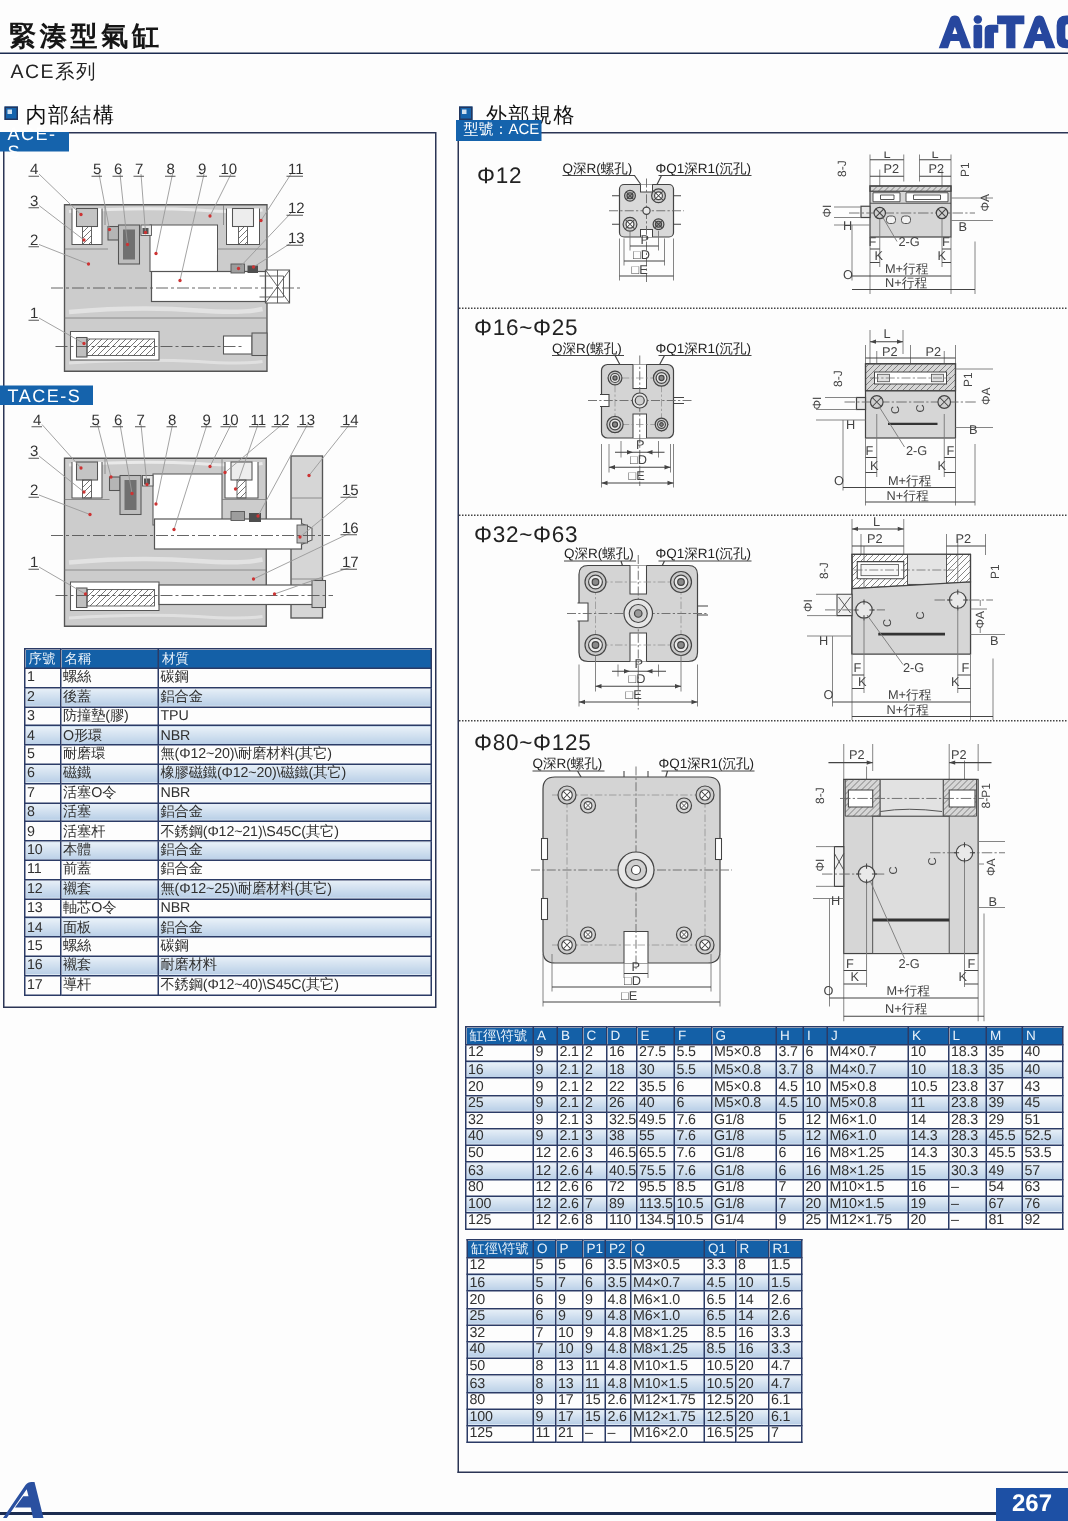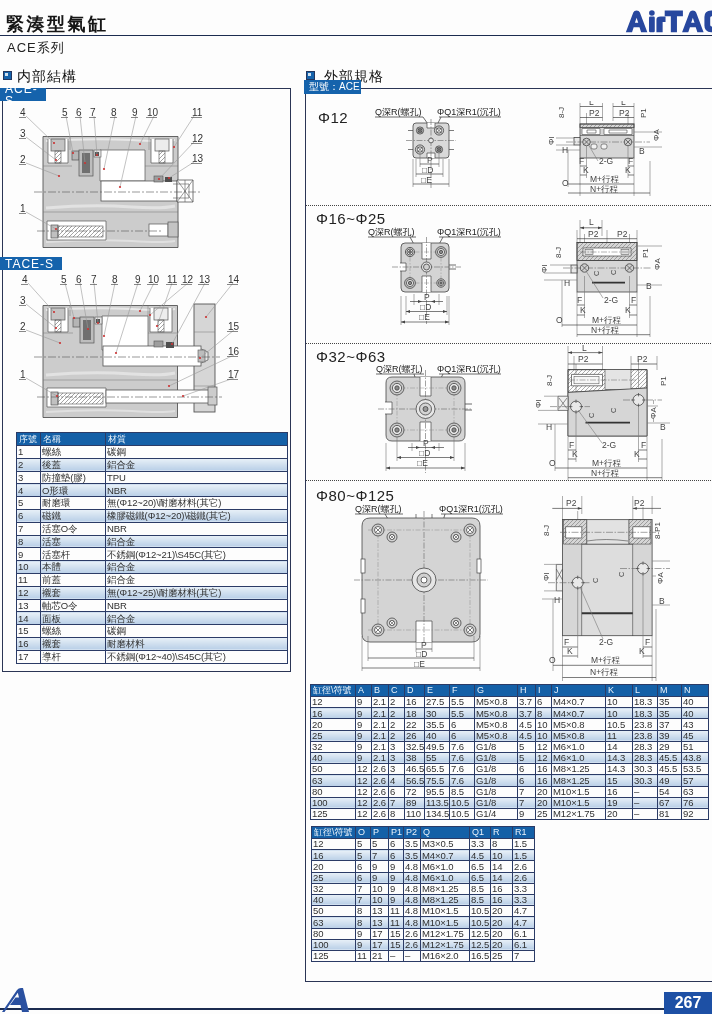--- a/index.html
+++ b/index.html
@@ -951,21 +951,21 @@
           <td>38</td>
           <td>55</td>
           <td>7.6</td>
           <td>G1/8</td>
           <td>5</td>
           <td>12</td>
           <td>M6×1.0</td>
           <td>14.3</td>
           <td>28.3</td>
           <td>45.5</td>
-          <td>43.8</td>
+          <td>52.5</td>
         </tr>
 <tr style="height:11.2px">
           <td>50</td>
           <td>12</td>
           <td>2.6</td>
           <td>3</td>
           <td>46.5</td>
           <td>65.5</td>
           <td>7.6</td>
           <td>G1/8</td>
@@ -975,21 +975,21 @@
           <td>14.3</td>
           <td>30.3</td>
           <td>45.5</td>
           <td>53.5</td>
         </tr>
 <tr style="height:11.2px" class="alt">
           <td>63</td>
           <td>12</td>
           <td>2.6</td>
           <td>4</td>
-          <td>56.5</td>
+          <td>40.5</td>
           <td>75.5</td>
           <td>7.6</td>
           <td>G1/8</td>
           <td>6</td>
           <td>16</td>
           <td>M8×1.25</td>
           <td>15</td>
           <td>30.3</td>
           <td>49</td>
           <td>57</td>

